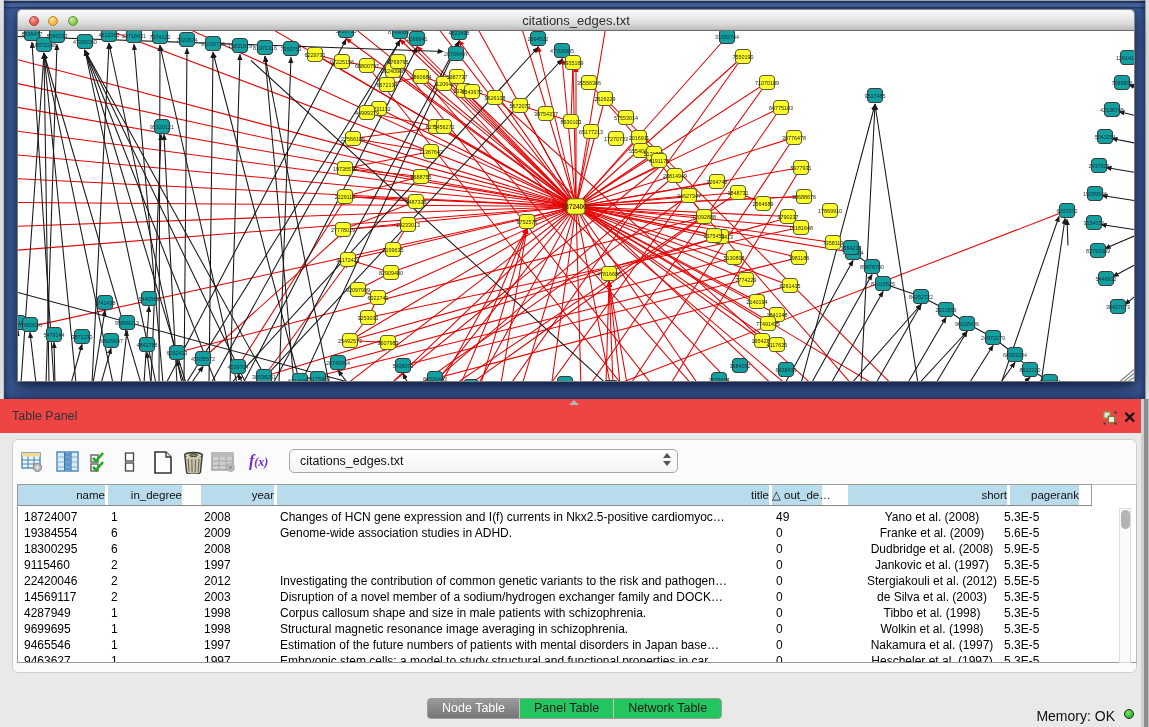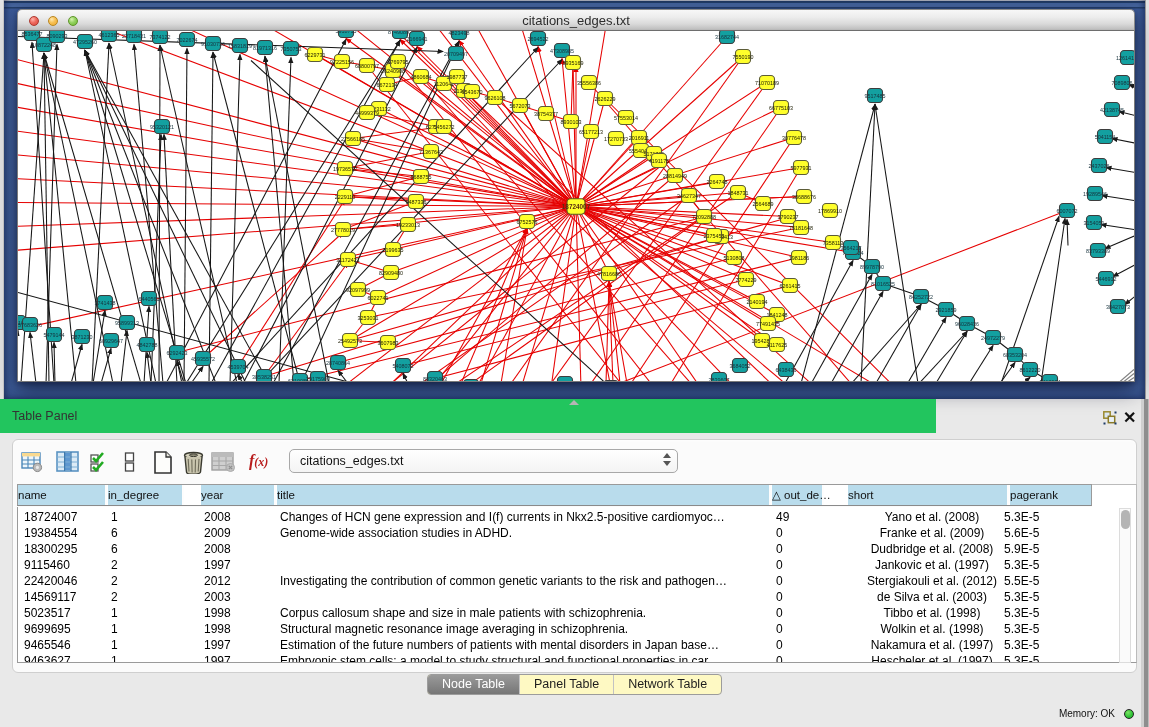--- a/index.html
+++ b/index.html
@@ -14,52 +14,52 @@
 #titlebar{position:absolute;left:0;top:0;width:100%;height:22px;border-radius:5px 5px 0 0;
  background:linear-gradient(180deg,#f7f7f7 0,#ededed 35%,#d9d9d9 70%,#bfbfbf 96%,#b2b2b2 100%);
  border:1px solid #8b8b8b;border-bottom:1px solid #6e6e6e}
 #titlebar .t{display:block;text-align:center;font-size:13px;color:#2d2d2d;line-height:21px}
 .tl{position:absolute;top:5.5px;width:10px;height:10px;border-radius:50%}
 .tl.r{left:10.5px;background:radial-gradient(circle at 35% 30%,#ffb3ab 0,#ee6a5f 45%,#d94439 100%);border:1px solid #ad3a30}
 .tl.y{left:30px;background:radial-gradient(circle at 35% 30%,#ffe9b0 0,#f7c054 45%,#eda930 100%);border:1px solid #b98620}
 .tl.g{left:49.5px;background:radial-gradient(circle at 35% 30%,#d6f3ae 0,#92d15e 45%,#6fb833 100%);border:1px solid #5d9428}
 #canvas{position:absolute;left:0;top:22px;width:1118px;height:351px;background:#fff;
  border:1px solid #7b7b7b;border-top:none;overflow:hidden}
-#tpbar{position:absolute;left:0;top:399px;width:936px;height:34px;background:#22c55e}
+#tpbar{position:absolute;left:0;top:399px;width:1149px;height:34px;background:#ef4444}
 #tpbar .t{position:absolute;left:12px;top:10px;font-size:12.5px;color:#333}
 #divider{position:absolute;left:569px;top:400px;width:0;height:0;border-left:5px solid transparent;border-right:5px solid transparent;border-bottom:5px solid #b5b5b5}
 #floaticon{position:absolute;left:1103px;top:411px;width:14px;height:14px}
 #closeicon{position:absolute;left:1123px;top:408px;font-size:16px;font-weight:bold;color:#111}
 #panelbox{position:absolute;left:12px;top:439px;width:1125px;height:234px;background:#fbfbfb;
  border:1px solid #cfcfcf;border-radius:6px;box-shadow:inset 0 1px 2px rgba(255,255,255,.8)}
 .ticon{position:absolute;top:451px}
 #combo{position:absolute;left:289px;top:449px;width:389px;height:24px;background:linear-gradient(180deg,#ffffff,#f4f4f4);
  border:1px solid #a8a8a8;border-radius:5px;font-size:12.5px;color:#111;line-height:22px;padding-left:10px}
 #combo .arr{position:absolute;right:6px;top:3px}
 #combo .arr div{width:0;height:0;border-left:4px solid transparent;border-right:4px solid transparent}
 #combo .arr .up{border-bottom:5px solid #555;margin-bottom:3px}
 #combo .arr .dn{border-top:5px solid #555}
 #thead{position:absolute;left:17px;top:484px;width:1075px;height:22px;background:#fff;border:1px solid #9a9a9a;border-bottom:1px solid #8a8a8a}
 #thead span{position:absolute;top:0;height:20px;background:#b9dcec;border-right:2px solid #fdfdfd;
- font-size:11.5px;color:#111;text-align:left;line-height:20px}
+ font-size:11.5px;color:#111;text-align:right;line-height:20px}
 #tbody{position:absolute;left:17px;top:507px;width:1075px;height:156px;background:#fff;
  border-left:1px solid #9a9a9a;border-bottom:1px solid #9a9a9a;overflow:hidden;padding-top:2px}
 #tbodyR{position:absolute;left:1092px;top:484px;width:45px;height:179px;background:#fff;border-right:1px solid #bbb;border-top:1px solid #bbb;border-bottom:1px solid #9a9a9a}
 .tr{position:relative;height:16px;font-size:12px;color:#000;white-space:nowrap}
 .tr span{position:absolute;top:1px}
 .c1{left:6px}.c2{left:93px}.c3{left:186px}.c4{left:262px}.c5{left:758px}
 .c6{left:833px;width:162px;text-align:center}.c7{left:986px}
 #sbar{position:absolute;left:1119px;top:508px;width:12px;height:155px;background:#fafafa;border:1px solid #dcdcdc}
 #sthumb{position:absolute;left:1120.5px;top:510px;width:9px;height:19px;background:#b4b4b4;border-radius:5px}
-#tabs{position:absolute;left:427px;top:674px;height:21px;display:flex;font-size:12.5px;
- border:1px solid #9c9c9c;border-radius:4px;overflow:hidden;background:#fef9c3}
+#tabs{position:absolute;left:427px;top:698px;height:21px;display:flex;font-size:12.5px;
+ border:1px solid #9c9c9c;border-radius:4px;overflow:hidden;background:#22c55e}
 #tabs div{padding:0 14px;line-height:19px;color:#1d1d1d}
 #tabs .sel{background:linear-gradient(180deg,#9a9a9a,#767676);color:#fff}
 #tabs .sep{width:1px;padding:0;background:#c2c2c2}
-#mem{position:absolute;right:34px;top:708px;font-size:10px;color:#111}
+#mem{position:absolute;right:34px;top:708px;font-size:14px;color:#111}
 #memdot{position:absolute;right:15px;top:709px;width:10px;height:10px;border-radius:50%;
  background:radial-gradient(circle at 38% 32%,#7ee463 0,#32c43a 55%,#23ad23 100%);border:1.5px solid #222}
 #rstrip2{position:absolute;left:1141px;top:399px;width:8px;height:328px;background:linear-gradient(90deg,#cfcfcf 0 3px,#8e8e8e 3px 7px,#bdbdbd 7px 8px)}
 </style></head>
 <body>
 <div id="bluepanel"></div>
 <div id="leftstrip"></div>
 <div id="rightstrip"></div>
 <div id="win">
   <div id="titlebar">
@@ -680,33 +680,33 @@
     <path d="M3 6 L4.5 21 a7,2.2 0 0 0 14 0 L20 6" fill="#c9c5ae" stroke="#3a3a30" stroke-width="1.4"></path>
     <path d="M6.2 8 l.8 12.5 M9.8 8.6 l.3 12.8 M13.5 8.6 l-.3 12.8 M17 8 l-.8 12.5" stroke="#6d6a58" stroke-width="1.1"></path>
   </svg>
 <svg class="ticon" style="left:211px" width="25" height="22" viewBox="0 0 25 22">
     <rect x="1" y="2" width="21" height="17" fill="#cfcfcf" stroke="#9e9e9e" stroke-width="1.4"></rect>
     <rect x="1" y="2" width="21" height="4" fill="#bbb"></rect>
     <path d="M1 10 h21 M1 14.5 h21 M8 6 v13 M15 6 v13" stroke="#a8a8a8" stroke-width="1.1"></path>
     <circle cx="19.5" cy="16.5" r="4" fill="#c2c2c2" stroke="#ababab"></circle>
     <path d="M17.8 14.8 l3.4 3.4 M21.2 14.8 l-3.4 3.4" stroke="#8f8f8f" stroke-width="1.2"></path>
   </svg>
-<div class="ticon" style="position:absolute;left:249px;top:452px;font-family:'Liberation Serif',serif;font-style:italic;font-weight:bold;font-size:16px;color:#b91c1c">f<span style="font-size:12px">(x)</span></div>
+<div class="ticon" style="position:absolute;left:249px;top:452px;font-family:'Liberation Serif',serif;font-style:italic;font-weight:bold;font-size:16px;color:#6d28d9">f<span style="font-size:12px">(x)</span></div>
 <div id="combo">citations_edges.txt<div class="arr">
       <div class="up"></div>
       <div class="dn"></div>
     </div></div>
 <div id="thead">
  <span style="left:0;width:89px">name</span>
  <span style="left:90px;width:76px">in_degree</span>
  <span style="left:183px;width:75px">year</span>
  <span style="left:259px;width:494px">title</span>
  <span style="left:754px;width:52px">△&nbsp;out_de…</span>
  <span style="left:830px;width:161px">short</span>
- <span style="left:992px;width:81px;border-right:none">pagerank</span>
+ <span style="left:992px;width:69px;border-right:none">pagerank</span>
 </div>
 <div id="tbodyR"></div>
 <div id="tbody">
 <div class="tr">
       <span class="c1">18724007</span>
       <span class="c2">1</span>
       <span class="c3">2008</span>
       <span class="c4">Changes of HCN gene expression and I(f) currents in Nkx2.5-positive cardiomyoc…</span>
       <span class="c5">49</span>
       <span class="c6">Yano et al. (2008)</span>
@@ -743,26 +743,27 @@
       <span class="c3">2012</span>
       <span class="c4">Investigating the contribution of common genetic variants to the risk and pathogen…</span>
       <span class="c5">0</span>
       <span class="c6">Stergiakouli et al. (2012)</span>
       <span class="c7">5.5E-5</span>
     </div>
 <div class="tr">
       <span class="c1">14569117</span>
       <span class="c2">2</span>
       <span class="c3">2003</span>
+      <span class="c4">Disruption of a novel member of a sodium/hydrogen exchanger family and DOCK…</span>
       <span class="c5">0</span>
       <span class="c6">de Silva et al. (2003)</span>
       <span class="c7">5.3E-5</span>
     </div>
 <div class="tr">
-      <span class="c1">5023517</span>
+      <span class="c1">4287949</span>
       <span class="c2">1</span>
       <span class="c3">1998</span>
       <span class="c4">Corpus callosum shape and size in male patients with schizophrenia.</span>
       <span class="c5">0</span>
       <span class="c6">Tibbo et al. (1998)</span>
       <span class="c7">5.3E-5</span>
     </div>
 <div class="tr">
       <span class="c1">9699695</span>
       <span class="c2">1</span>

